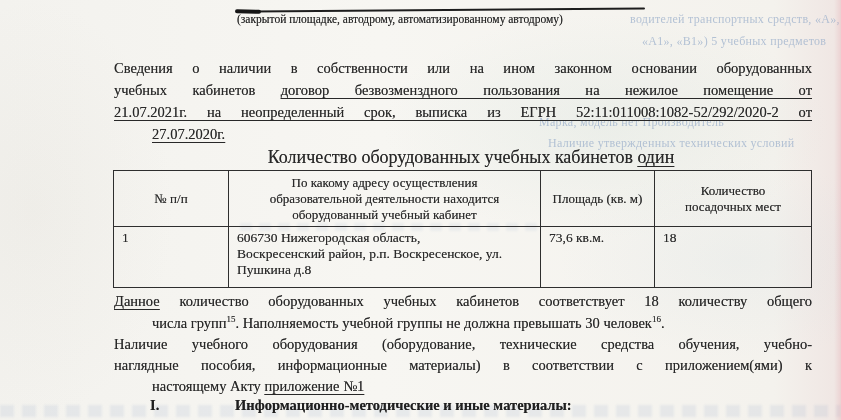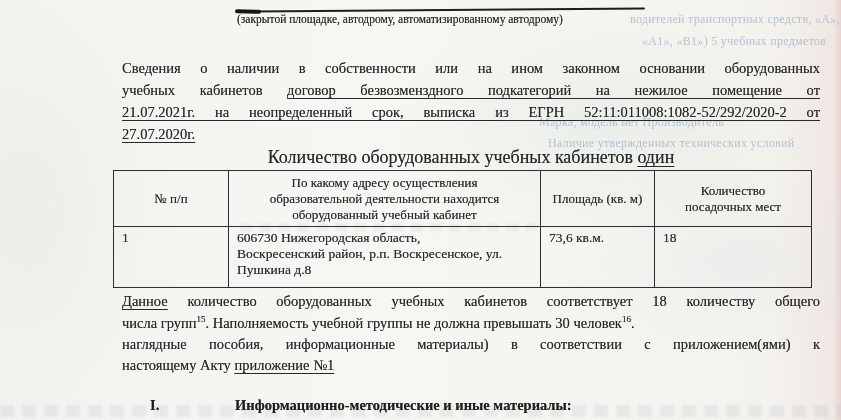--- a/index.html
+++ b/index.html
@@ -30,23 +30,23 @@
   }
   .rule-top::before{content:"";position:absolute;left:-2px;top:-1px;width:26px;height:4px;background:#161616;border-radius:2px;transform:rotate(2deg);}
   .caption{
     position:absolute;left:237px;top:13px;width:408px;
     text-align:left;font-size:11.5px;
   }
   .heading4{
     position:absolute;left:147px;top:35px;
     font-size:14.5px;font-weight:700;letter-spacing:.2px;
   }
-  .para{position:absolute;left:122px;width:698px;font-size:14.5px;line-height:22px;}
+  .para{position:absolute;left:114px;width:698px;font-size:14.5px;line-height:22px;}
   .jline{text-align:justify;text-align-last:justify;white-space:normal;}
-  .line{text-align:left;}
+  .line{text-align:left;margin-left:38px;}
   .intro{top:57px;}
   .count-line{
     position:absolute;left:122px;top:147px;width:698px;
     text-align:center;font-size:18px;
   }
 
   .cab-table{
     position:absolute;left:113px;top:170px;width:698px;
     border-collapse:collapse;table-layout:fixed;
     font-size:13px;color:#2b2b2b;
@@ -105,21 +105,21 @@
   <div class="bleed" style="left:548px;top:136px;">Наличие утвержденных технических условий</div>
   <div class="bleed-strip"></div>
   <div class="bleed-strip2"></div>
 
   <div class="rule-top"></div>
   <div class="caption ink">(закрытой площадке, автодрому, автоматизированному автодрому)</div>
 
 
   <div class="para intro ink">
     <div class="jline">Сведения о наличии  в собственности или на ином законном основании оборудованных</div>
-    <div class="jline"><span>учебных кабинетов</span> <span class="u">договор безвозменздного  подкатегорий  на нежилое помещение от</span></div>
+    <div class="jline"><span>учебных кабинетов</span> <span class="u">договор безвозменздного  пользования  на нежилое помещение от</span></div>
     <div class="jline"><span class="u">21.07.2021г. на неопределенный срок, выписка из ЕГРН 52:11:011008:1082-52/292/2020-2 от</span></div>
     <div class="line"><span class="u">27.07.2020г.</span></div>
   </div>
 
   <div class="count-line ink">
     <span>Количество оборудованных учебных кабинетов</span>
     <span class="u">один</span>
   </div>
 
   <table class="cab-table ink">
@@ -152,20 +152,21 @@
       </tr>
     </tbody>
   </table>
 
   <div class="para p2 ink">
     <div class="jline"><span class="u">Данное</span> <span>количество оборудованных учебных кабинетов соответствует 18 количеству общего</span></div>
     <div class="line"><span>числа групп</span><sup>15</sup><span>. Наполняемость учебной группы не должна превышать 30 человек</span><sup>16</sup><span>.</span></div>
   </div>
 
   <div class="para p3 ink">
+    <div class="jline">Наличие учебного оборудования (оборудование, технические средства обучения, учебно-</div>
     <div class="jline">наглядные пособия, информационные материалы) в соответствии с приложением(ями) к</div>
     <div class="line"><span>настоящему Акту </span><span class="u">приложение №1</span></div>
   </div>
 
   <div class="bottom-heading ink">
     <span class="numeral">I.</span>
     <span>Информационно-методические и иные материалы:</span>
   </div>
 
 </div>

